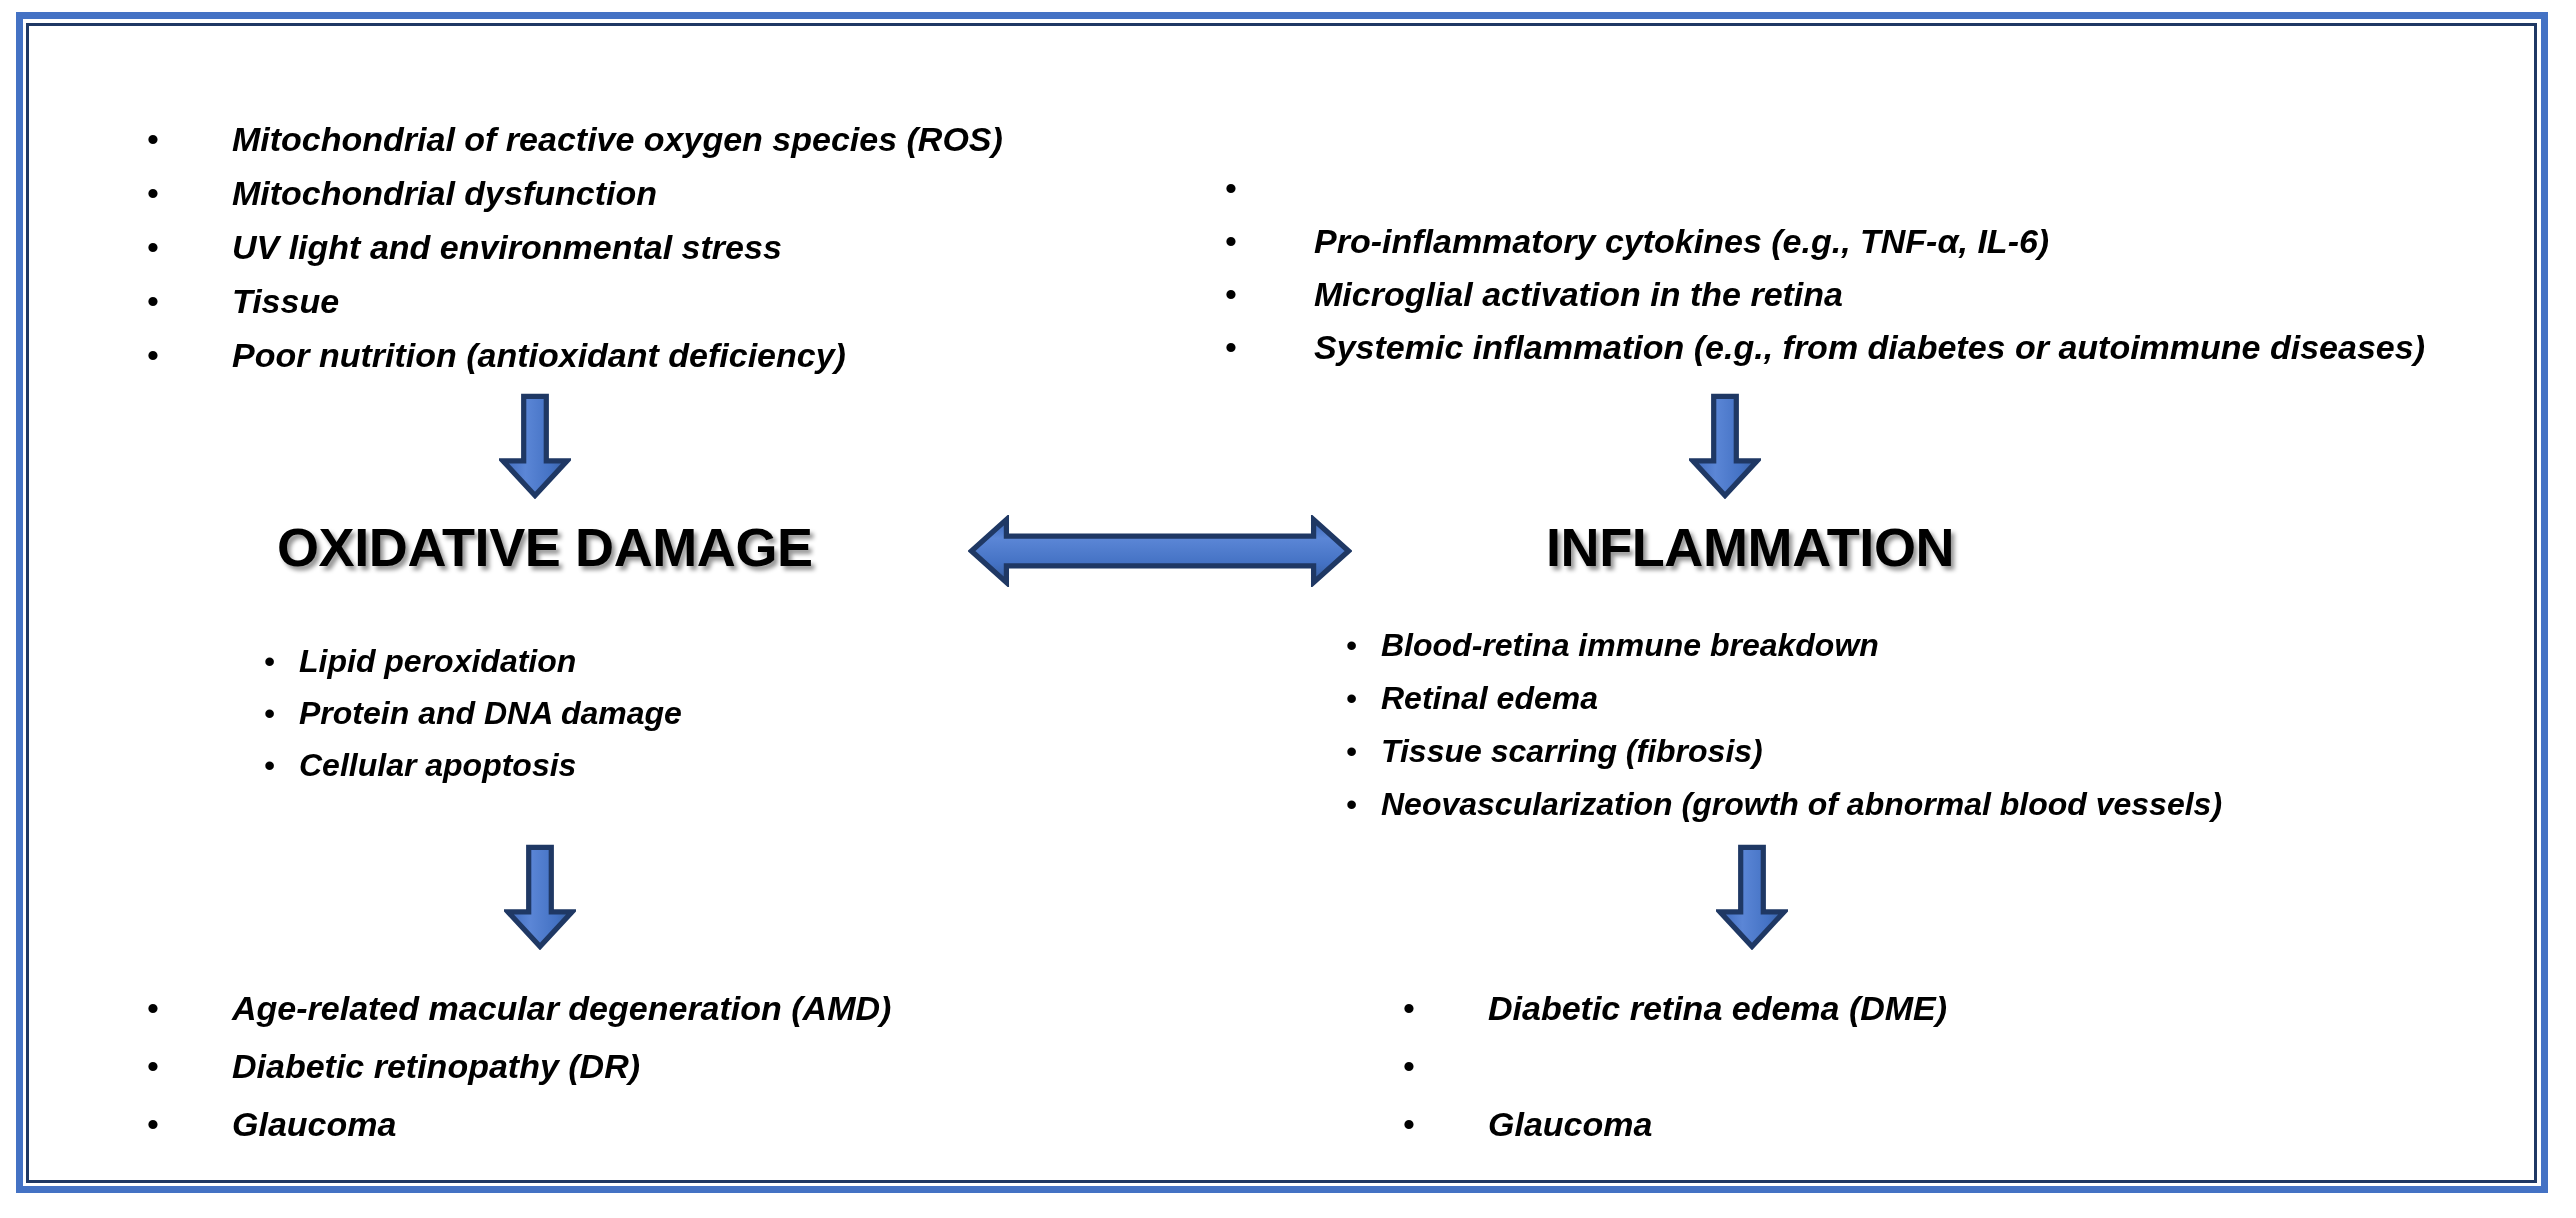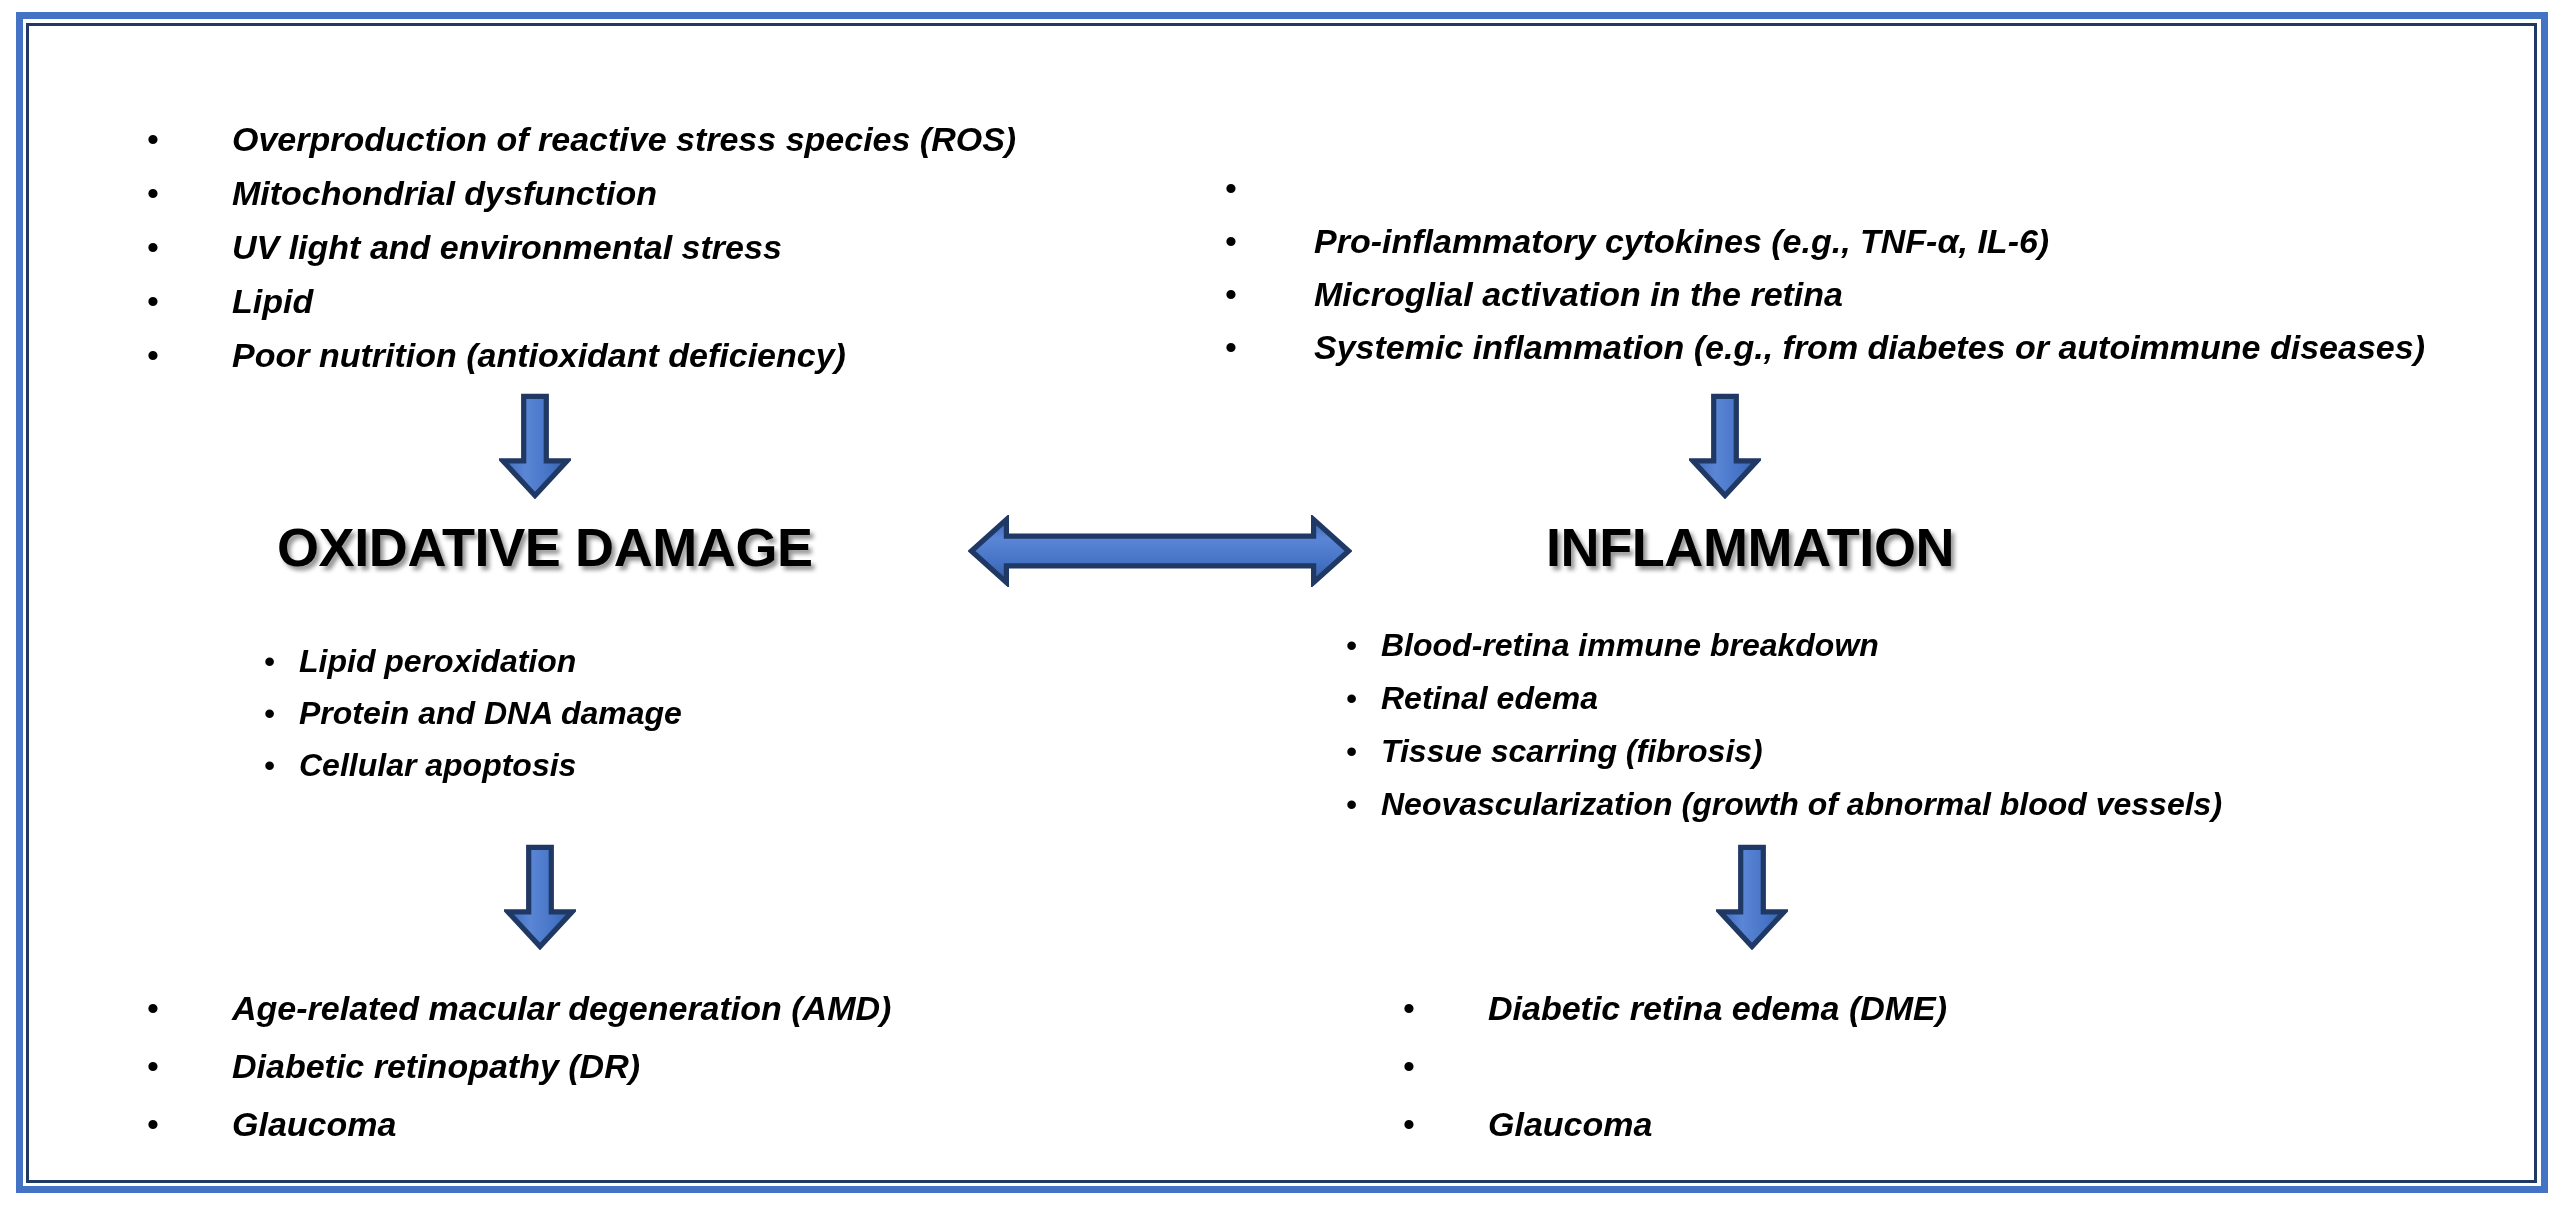--- a/index.html
+++ b/index.html
@@ -157,33 +157,33 @@
 <body>
 
 <div id="stage">
 
   <div id="frame-outer"></div>
   <div id="frame-inner"></div>
 
   <ul class="blist" id="list-oxidative-causes">
     <li>
       <span class="bullet">•</span>
-      <span class="btext">Overproduction of reactive stress species (ROS)</span>
+      <span class="btext">Mitochondrial of reactive oxygen species (ROS)</span>
     </li>
     <li>
       <span class="bullet">•</span>
       <span class="btext">Mitochondrial dysfunction</span>
     </li>
     <li>
       <span class="bullet">•</span>
       <span class="btext">UV light and environmental stress</span>
     </li>
     <li>
       <span class="bullet">•</span>
-      <span class="btext">Lipid</span>
+      <span class="btext">Tissue</span>
     </li>
     <li>
       <span class="bullet">•</span>
       <span class="btext">Poor nutrition (antioxidant deficiency)</span>
     </li>
   </ul>
 
   <ul class="blist" id="list-inflammation-causes">
     <li>
       <span class="bullet">•</span>

